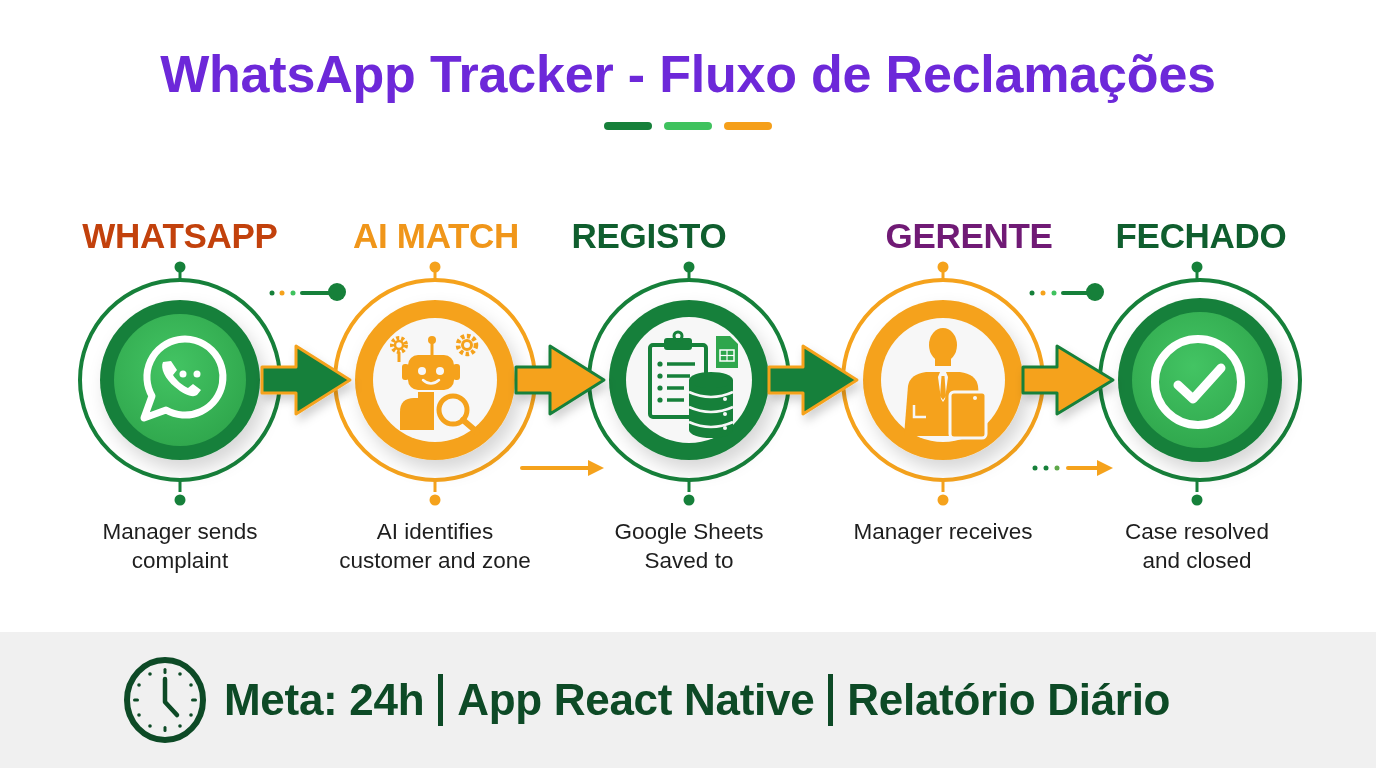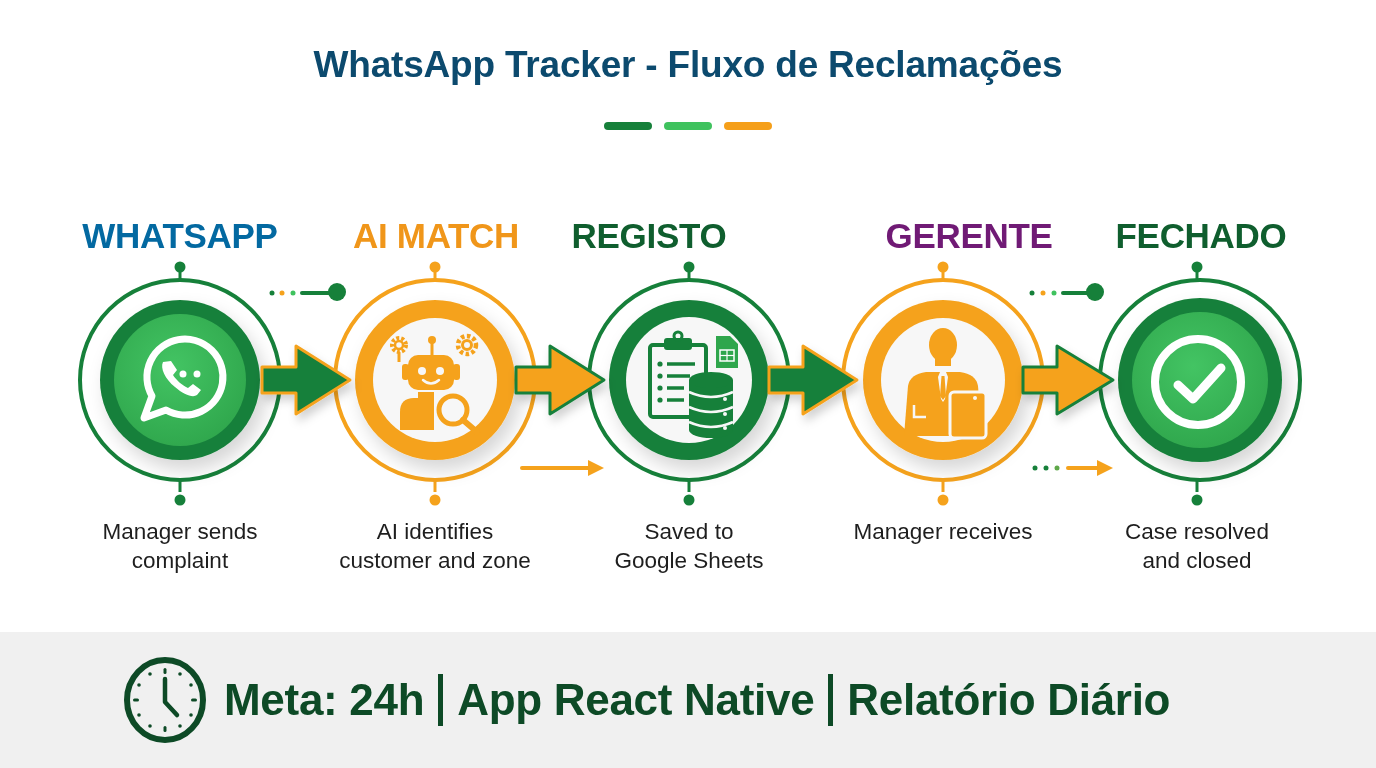--- a/index.html
+++ b/index.html
@@ -3,22 +3,22 @@
 <meta charset="utf-8">
 <style>
   html, body { margin: 0; padding: 0; }
   body {
     width: 1376px; height: 768px; position: relative; overflow: hidden;
     background: #ffffff;
     font-family: "Liberation Sans", "DejaVu Sans", sans-serif;
   }
   .title {
     position: absolute; left: 0; right: 0; top: 44px;
-    text-align: center; font-weight: 700; font-size: 37px; letter-spacing: -0.2px;
-    color: #0c4a6e;
+    text-align: center; font-weight: 700; font-size: 52px; letter-spacing: -0.2px;
+    color: #6d28d9;
   }
   .bars { position: absolute; top: 122px; left: 0; right: 0; height: 8px; }
   .bar { position: absolute; top: 0; width: 48px; height: 8px; border-radius: 4px; }
 
   .step-label {
     position: absolute; top: 216px; width: 260px; margin-left: -130px;
     text-align: center; font-weight: 700; font-size: 35px; letter-spacing: -0.3px;
   }
   .step-desc {
     position: absolute; top: 517px; width: 260px; margin-left: -130px;
@@ -48,21 +48,21 @@
 <body>
 
 <div class="title">WhatsApp Tracker - Fluxo de Reclamações</div>
 
 <div class="bars">
   <div class="bar" style="left:604px;background:#16803a;"></div>
   <div class="bar" style="left:664px;background:#3fc25e;"></div>
   <div class="bar" style="left:724px;background:#f59f1a;"></div>
 </div>
 
-<div class="step-label" style="left:180px;color:#0369a1;">WHATSAPP</div>
+<div class="step-label" style="left:180px;color:#c2410c;">WHATSAPP</div>
 <div class="step-label" style="left:436px;color:#f0961a;text-align:center;">AI MATCH</div>
 <div class="step-label" style="left:649px;color:#0f5e2e;">REGISTO</div>
 <div class="step-label" style="left:969px;color:#701a75;">GERENTE</div>
 <div class="step-label" style="left:1201px;color:#0f5e2e;">FECHADO</div>
 
 <svg class="diagram" viewBox="0 0 1376 630" xmlns="http://www.w3.org/2000/svg">
   <defs>
     <filter id="sh" x="-30%" y="-30%" width="160%" height="160%">
       <feDropShadow dx="6" dy="10" stdDeviation="9" flood-color="#000" flood-opacity="0.16"></feDropShadow>
     </filter>
@@ -252,22 +252,22 @@
 
 <div class="step-desc" style="left:180px;">
   <div>Manager sends</div>
   <div>complaint</div>
 </div>
 <div class="step-desc" style="left:435px;">
   <div>AI identifies</div>
   <div>customer and zone</div>
 </div>
 <div class="step-desc" style="left:689px;">
+  <div>Google Sheets</div>
   <div>Saved to</div>
-  <div>Google Sheets</div>
 </div>
 <div class="step-desc" style="left:943px;">
   <div>Manager receives</div>
 </div>
 <div class="step-desc" style="left:1197px;">
   <div>Case resolved</div>
   <div>and closed</div>
 </div>
 
 <div class="footer">

